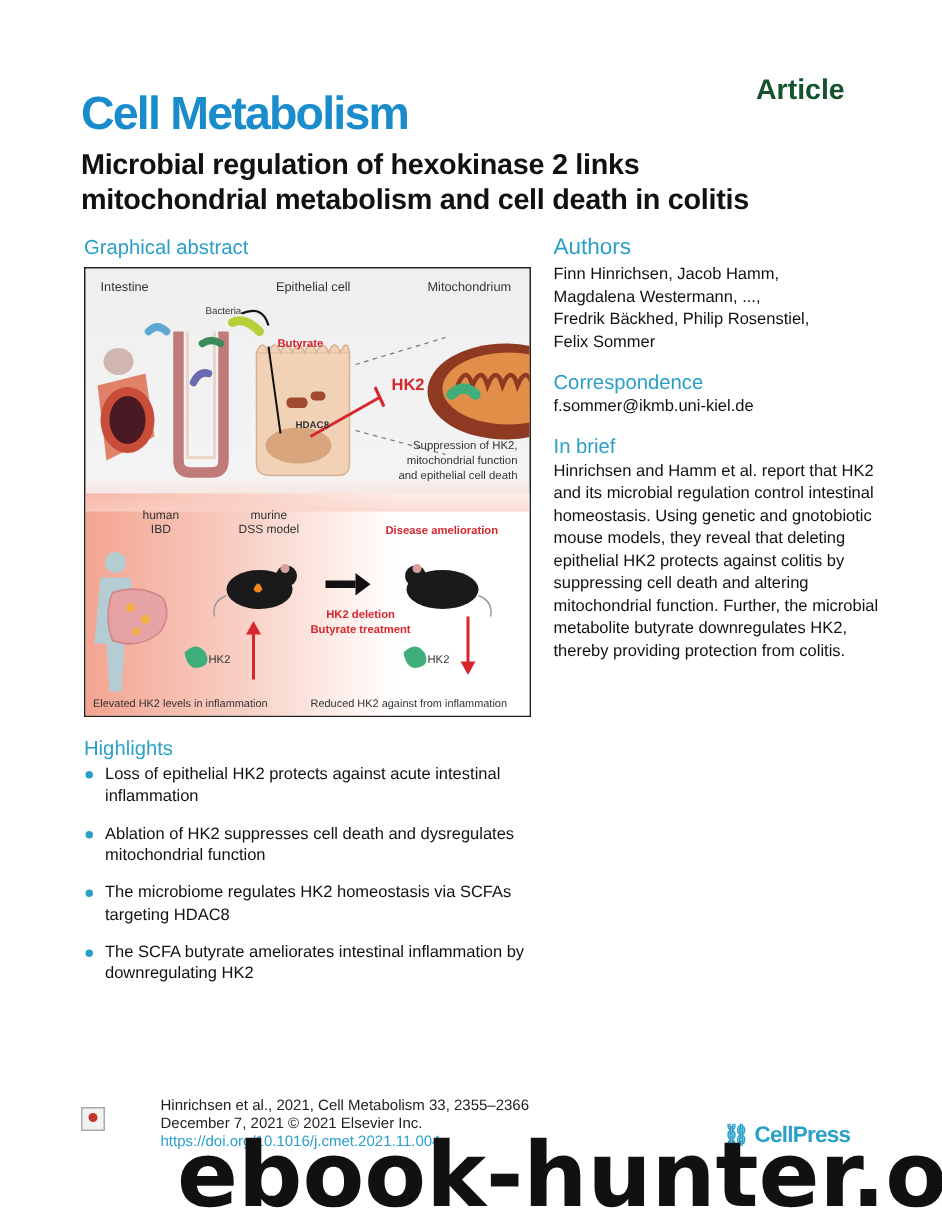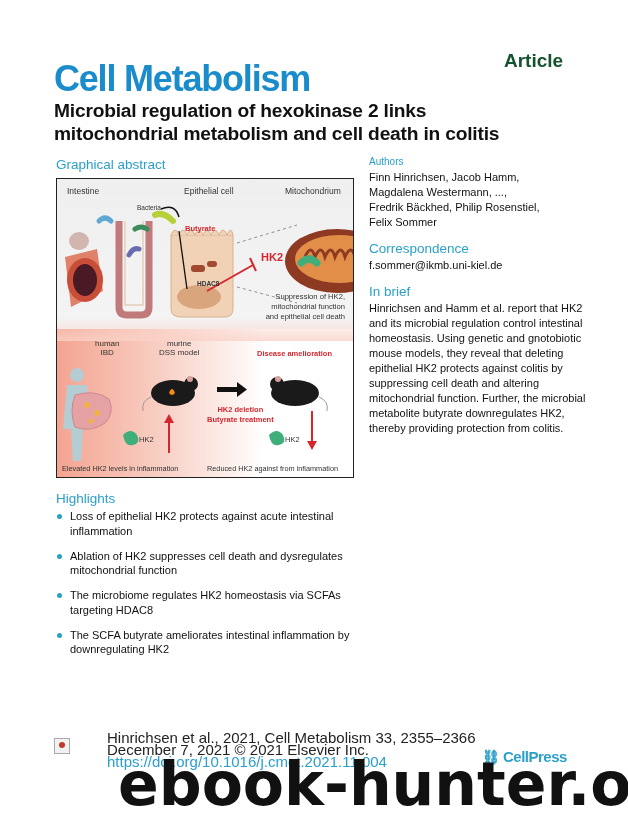--- a/index.html
+++ b/index.html
@@ -1,40 +1,40 @@
 <!DOCTYPE html>
 <html><head>
 <meta charset="utf-8">
 <style>
   html, body { margin: 0; padding: 0; }
   body {
     width: 628px; height: 816px; background: #ffffff; position: relative; overflow: hidden;
     font-family: "Liberation Sans", sans-serif; color: #111;
   }
   .article-tag { position: absolute; left: 504px; top: 50px; font-size: 19px; font-weight: bold; color: #14532d; }
-  .journal { position: absolute; left: 54px; top: 58px; font-size: 36px; font-weight: bold; color: #1a8ccc; letter-spacing: -1.2px; }
+  .journal { position: absolute; left: 54px; top: 58px; font-size: 31px; font-weight: bold; color: #1a8ccc; letter-spacing: -1.2px; }
   .title { position: absolute; left: 54px; top: 99px; width: 560px; font-size: 19.2px; font-weight: bold; line-height: 23px; color: #111; letter-spacing: -0.2px; }
   .section-h { position: absolute; font-size: 13.5px; color: #2aa0c9; }
   .ga-box {
     position: absolute; left: 56px; top: 178px; width: 298px; height: 300px;
     border: 1.5px solid #222; box-sizing: border-box; overflow: hidden;
     background: linear-gradient(180deg, #efefef 0%, #f4f4f4 50%, #fff 52%);
   }
   .ga-bottom { position: absolute; left: 0; top: 150px; width: 100%; height: 150px;
     background: linear-gradient(90deg, #f4a491 0%, #f8cfc4 35%, #fff 70%, #fff 100%); }
   .ga-band { position: absolute; left: 0; top: 138px; width: 100%; height: 24px;
     background: linear-gradient(180deg, rgba(255,255,255,0) 0%, rgba(250,210,200,0.8) 100%); }
   .ga-label { position: absolute; font-size: 8.5px; color: #333; white-space: nowrap; }
   .ga-red { color: #d6262e; font-weight: bold; }
   .right-col { position: absolute; left: 369px; top: 156px; width: 240px; }
   .body-text { font-size: 11px; line-height: 15px; color: #111; }
   .highlights { position: absolute; left: 56px; top: 508px; width: 300px; }
   .hl-item { position: relative; padding-left: 14px; font-size: 11px; line-height: 14.5px; margin-bottom: 10.5px; }
   .hl-item::before { content: ""; position: absolute; left: 1px; top: 5px; width: 5px; height: 5px; border-radius: 50%; background: #2aa0c9; }
-  .citation { position: absolute; left: 107px; top: 732px; font-size: 15px; line-height: 12px; color: #222; }
+  .citation { position: absolute; left: 107px; top: 732px; font-size: 10px; line-height: 12px; color: #222; }
   .doi { color: #2a9fd0; }
   .cellpress { position: absolute; left: 482px; top: 748px; font-size: 15px; font-weight: bold; color: #2aa0c9; letter-spacing: -0.5px; }
   .crossmark { position: absolute; left: 54px; top: 738px; width: 16px; height: 16px; border: 1px solid #aaa; background: #f2f2f2; box-sizing: border-box; }
   .watermark { position: absolute; left: 118px; top: 758px; font-family: "DejaVu Sans", sans-serif; font-size: 60px; font-weight: bold; color: #111; letter-spacing: 0px; white-space: nowrap; line-height: 52px; }
 </style>
 </head>
 <body>
 
 <div class="article-tag">Article</div>
 <div class="journal">Cell Metabolism</div>
@@ -155,21 +155,21 @@
     <div>HK2 deletion</div>
     <div>Butyrate treatment</div>
   </div>
   <div class="ga-label" style="left:82px;top:256px;font-size:7.5px;">HK2</div>
   <div class="ga-label" style="left:228px;top:256px;font-size:7.5px;">HK2</div>
   <div class="ga-label" style="left:5px;top:285px;font-size:7.3px;">Elevated HK2 levels in inflammation</div>
   <div class="ga-label" style="left:150px;top:285px;font-size:7.3px;">Reduced HK2 against from inflammation</div>
 </div>
 
 <div class="right-col">
-  <div style="font-size:10px;color:#2aa0c9;margin-bottom:3px;">Authors</div>
+  <div style="font-size:15px;color:#2aa0c9;margin-bottom:3px;">Authors</div>
   <div class="body-text">
     <div>Finn Hinrichsen, Jacob Hamm,</div>
     <div>Magdalena Westermann, ...,</div>
     <div>Fredrik Bäckhed, Philip Rosenstiel,</div>
     <div>Felix Sommer</div>
   </div>
   <div style="font-size:13.5px;color:#2aa0c9;margin-top:11px;margin-bottom:2px;">Correspondence</div>
   <div class="body-text">f.sommer@ikmb.uni-kiel.de</div>
   <div style="font-size:13.5px;color:#2aa0c9;margin-top:11px;margin-bottom:2px;">In brief</div>
   <div class="body-text" style="width:232px;">Hinrichsen and Hamm et al. report that HK2 and its microbial regulation control intestinal homeostasis. Using genetic and gnotobiotic mouse models, they reveal that deleting epithelial HK2 protects against colitis by suppressing cell death and altering mitochondrial function. Further, the microbial metabolite butyrate downregulates HK2, thereby providing protection from colitis.</div>

